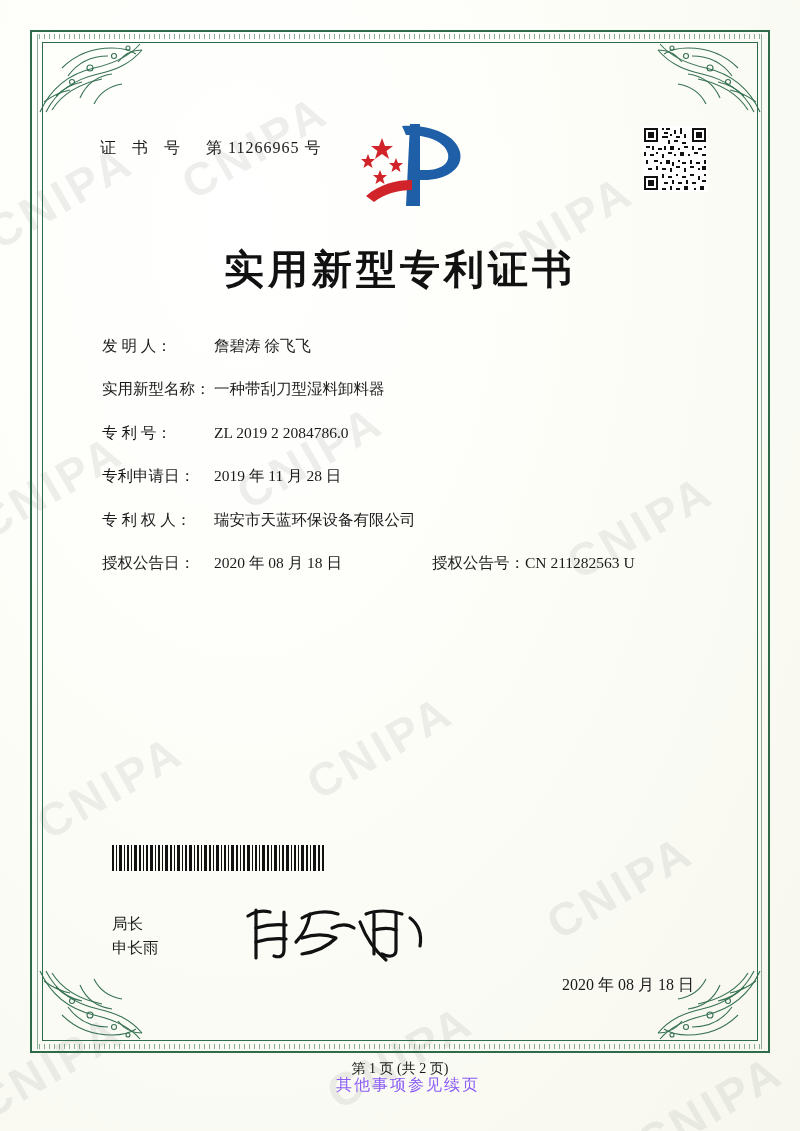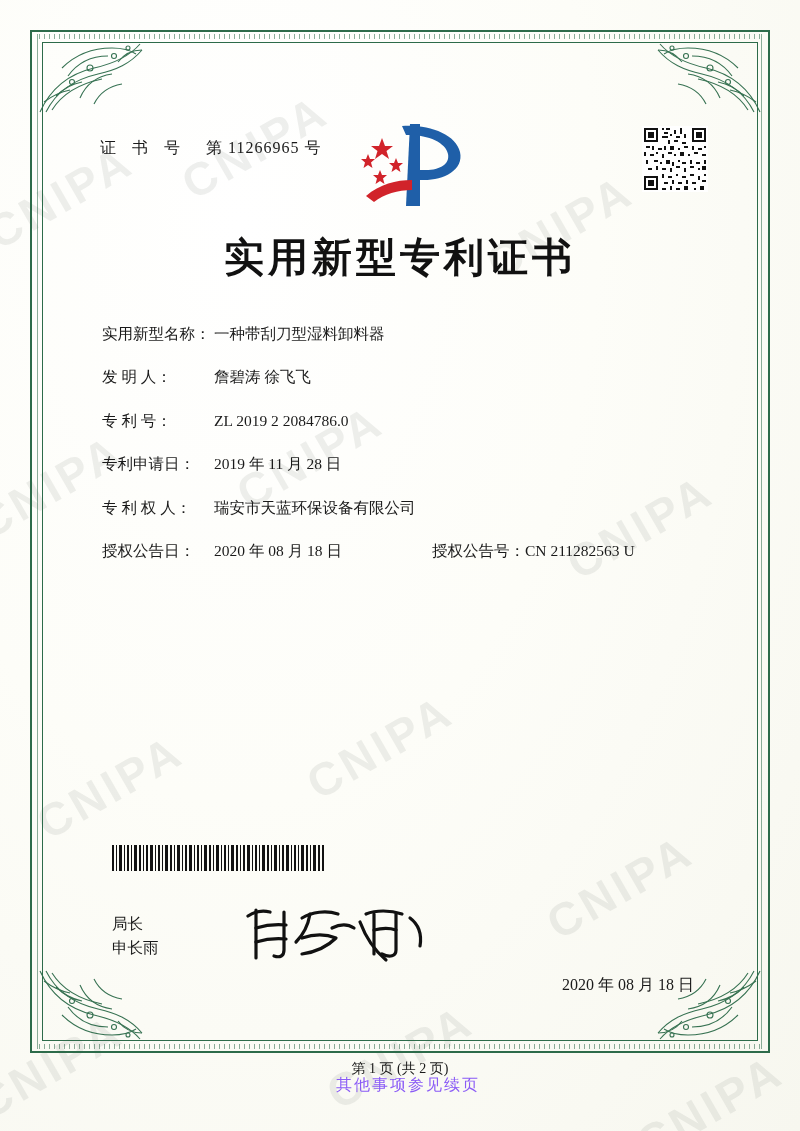--- a/index.html
+++ b/index.html
@@ -140,21 +140,21 @@
     width: 66px;
     height: 66px;
     background: #fff;
   }
 
   .title {
     text-align: center;
     font-size: 40px;
     font-weight: bold;
     letter-spacing: 4px;
-    margin-top: 10px;
+    margin-top: 22px;
     margin-bottom: 34px;
     font-family: "Liberation Serif", serif;
     color: #111;
   }
 
   .fields {
     padding: 0 22px;
     font-size: 15.5px;
     line-height: 1.9;
   }
@@ -464,27 +464,27 @@
           </g>
         </svg>
       </div>
     </div>
 
     <div class="title">实用新型专利证书</div>
 
     <div class="fields">
 
       <div class="field">
+        <div class="f-label">发 明 人：</div>
+        <div class="f-value">詹碧涛  徐飞飞</div>
+      </div>
+
+      <div class="field">
         <div class="f-label">实用新型名称：</div>
         <div class="f-value">一种带刮刀型湿料卸料器</div>
-      </div>
-
-      <div class="field">
-        <div class="f-label">发 明 人：</div>
-        <div class="f-value">詹碧涛  徐飞飞</div>
       </div>
 
       <div class="field">
         <div class="f-label">专 利 号：</div>
         <div class="f-value">ZL 2019 2 2084786.0</div>
       </div>
 
       <div class="field">
         <div class="f-label">专利申请日：</div>
         <div class="f-value">2019 年 11 月 28 日</div>

